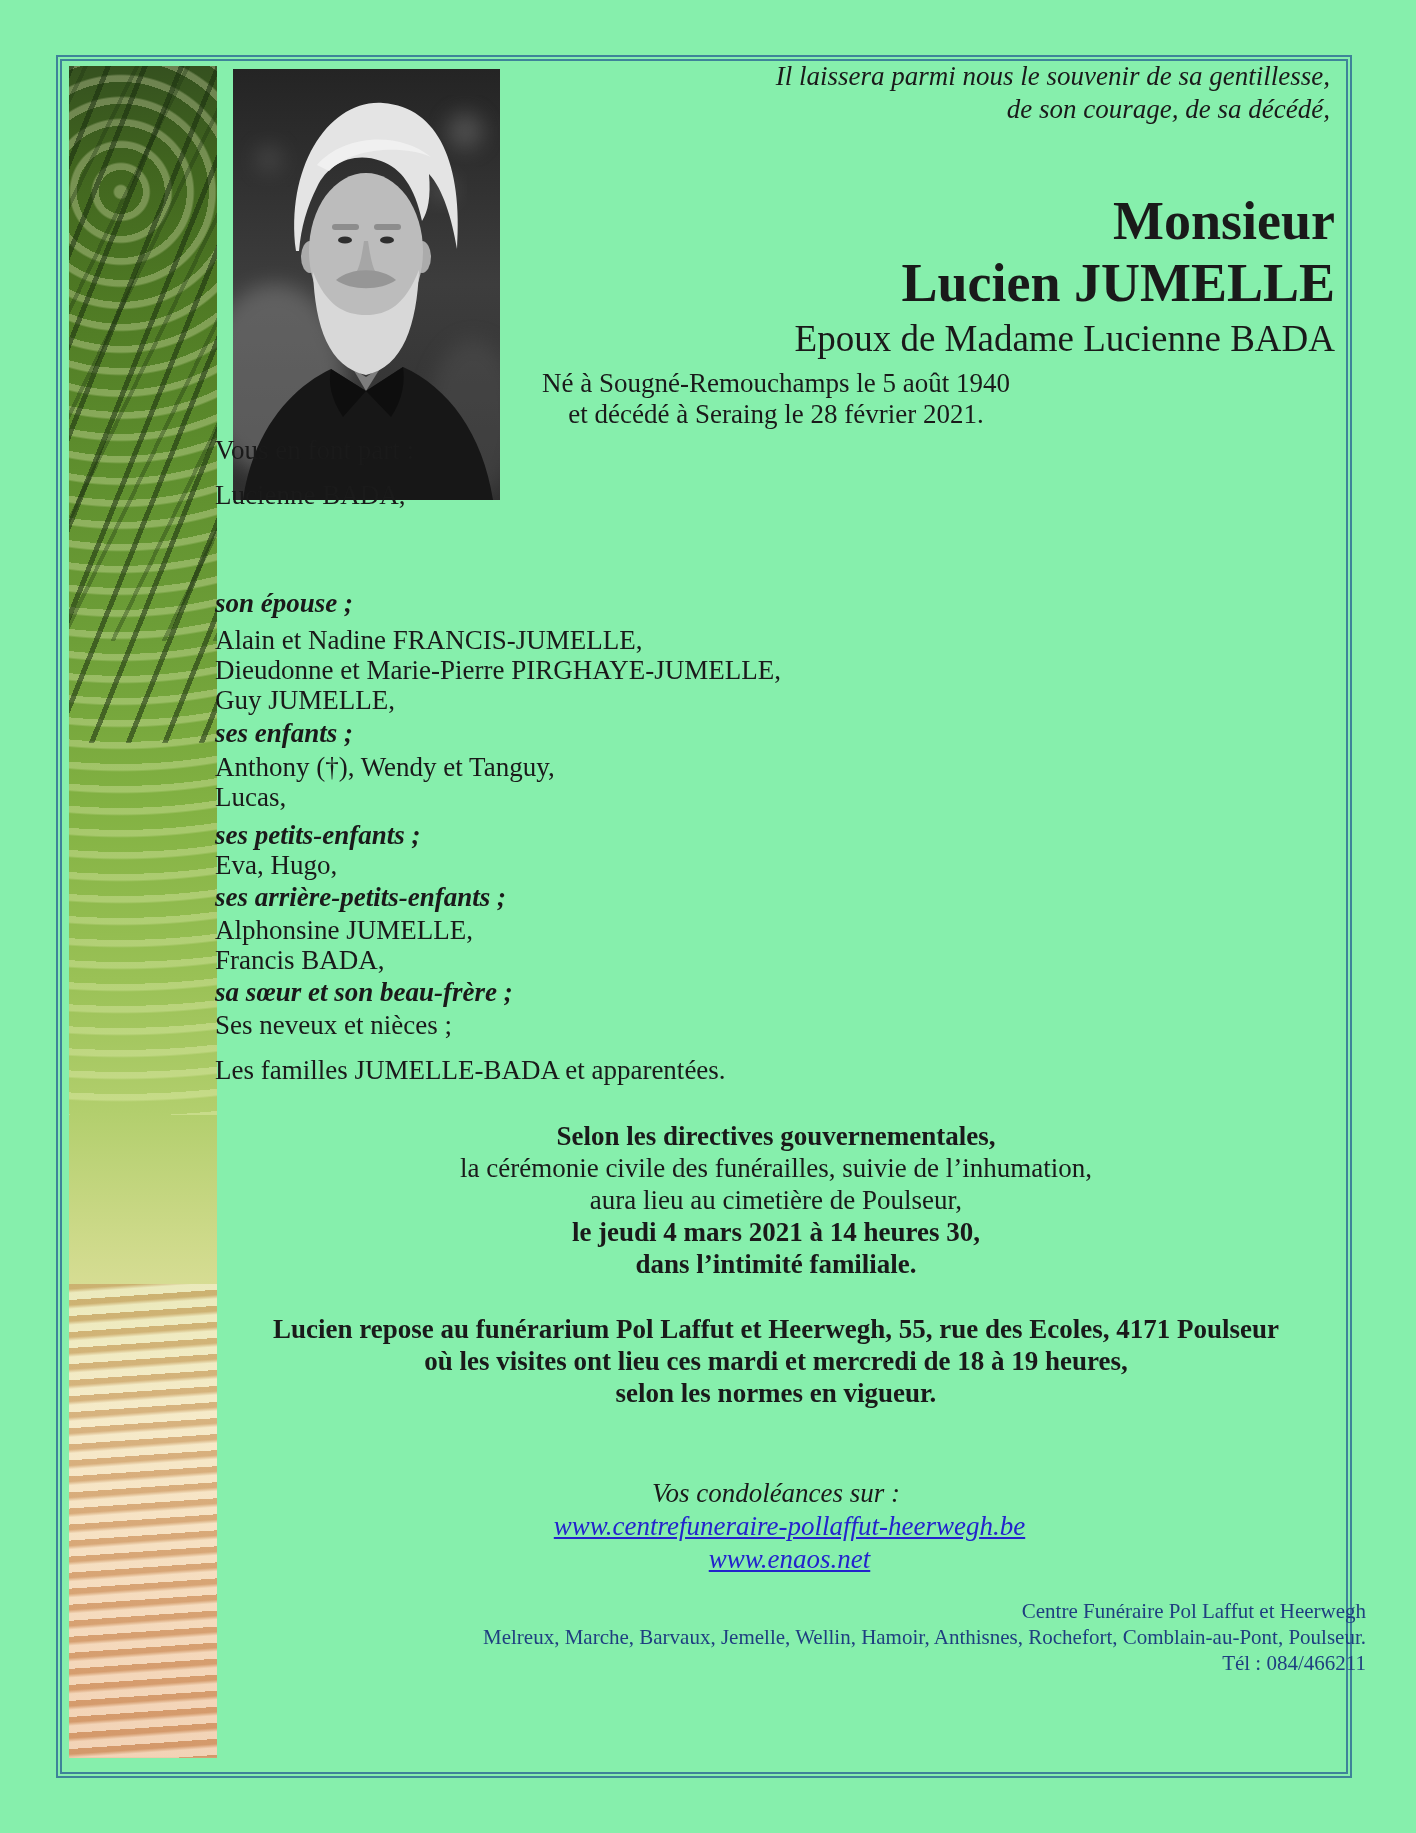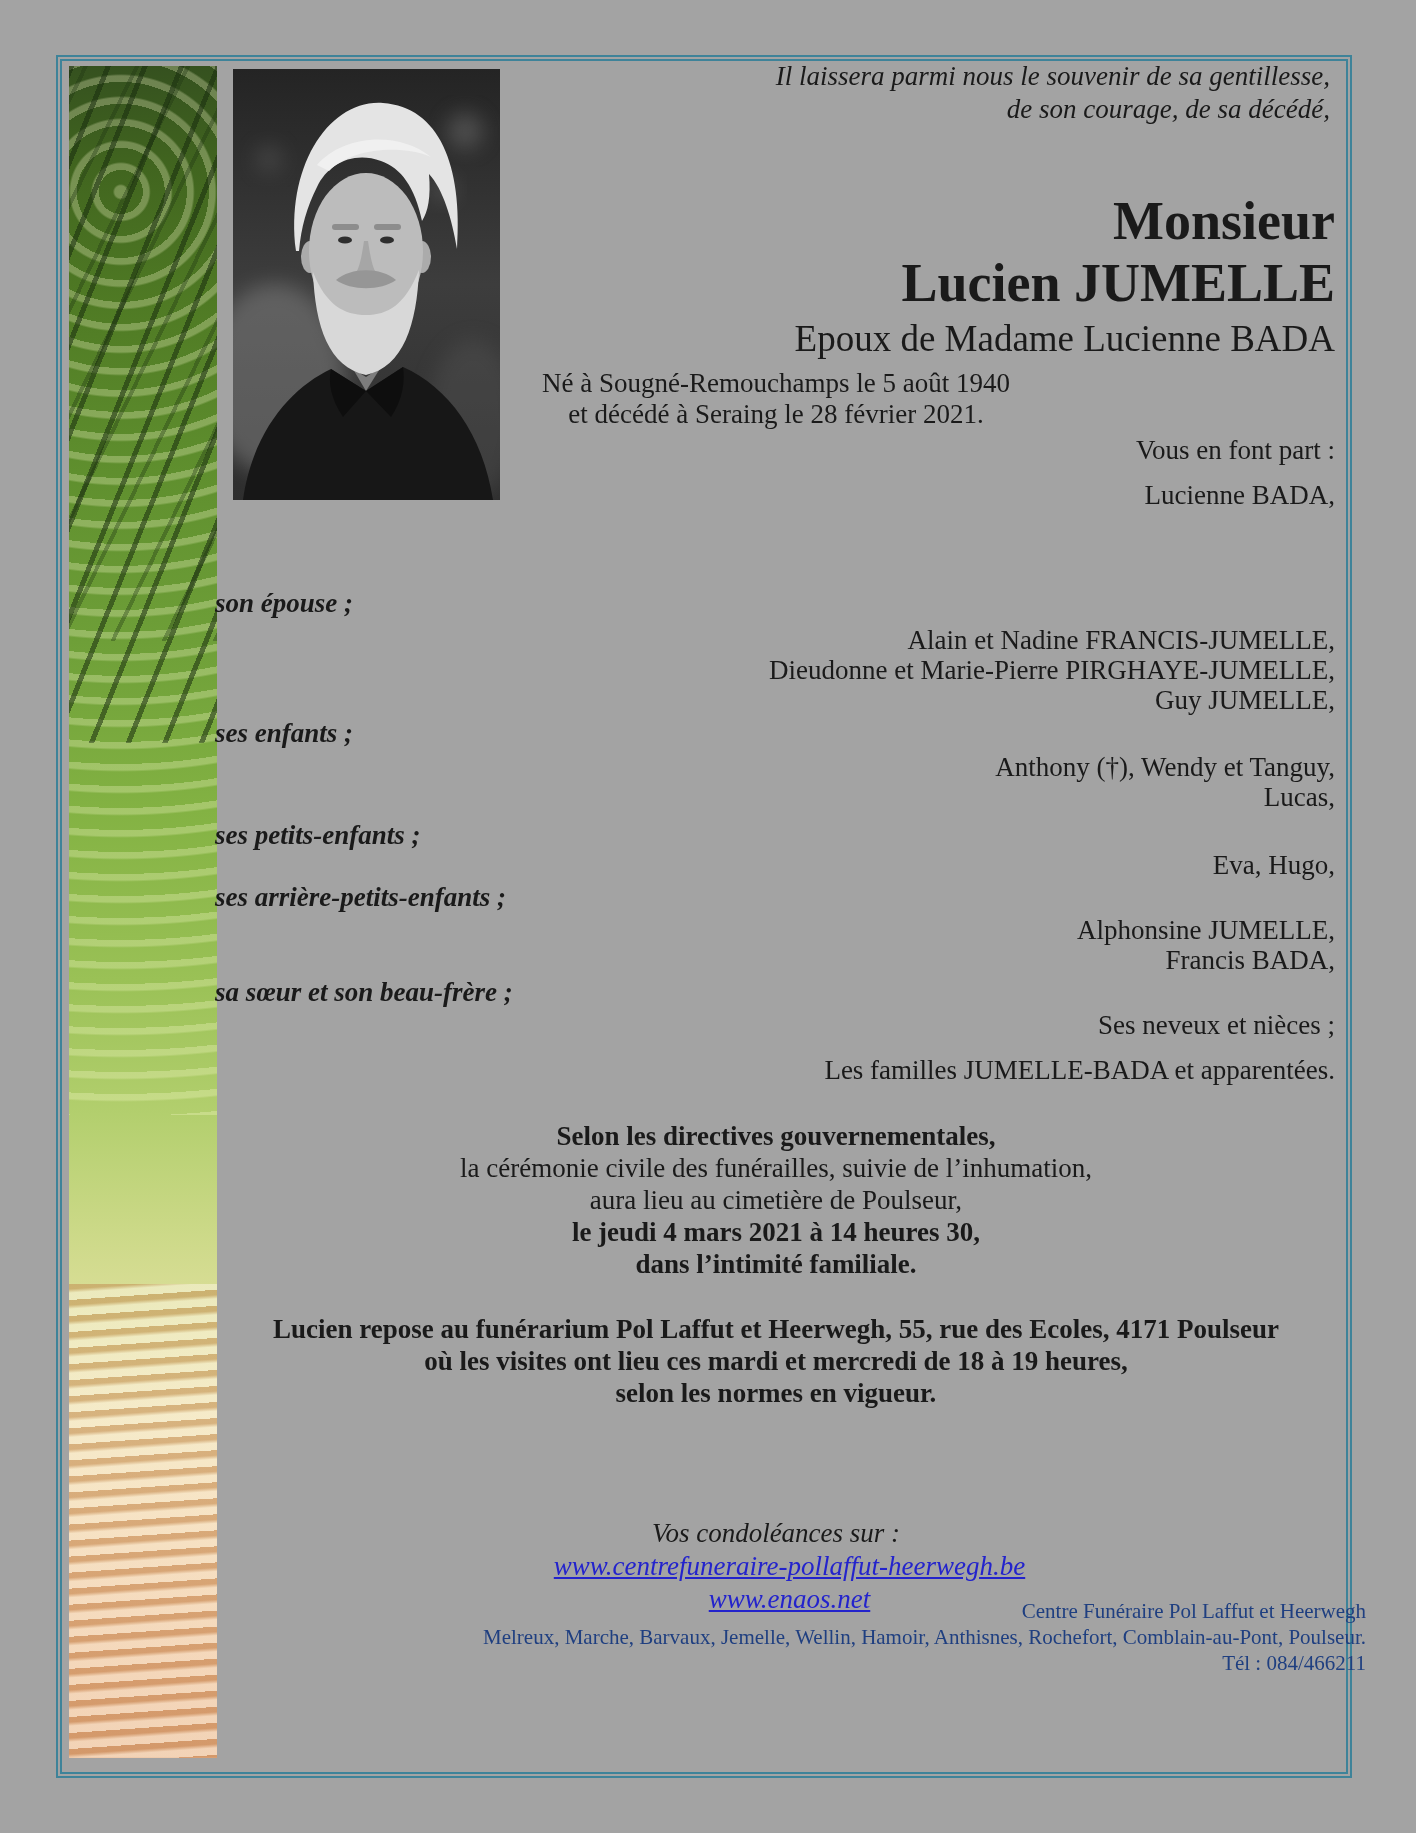--- a/index.html
+++ b/index.html
@@ -1,19 +1,19 @@
 <!DOCTYPE html>
 <html><head>
 <meta charset="utf-8">
 <style>
   html,body{margin:0;padding:0;background:#ffffff;}
   .page{
     position:relative;
     width:1416px;height:1833px;
-    background:#a3a3a3;
+    background:#86efac;
     font-family:"Liberation Serif","DejaVu Serif",serif;
     color:#1a1a1a;
     overflow:hidden;
   }
   .frame{
     position:absolute;left:56px;top:55px;
     width:1296px;height:1723px;
     border:6px double #3e8399;
     box-sizing:border-box;
   }
@@ -47,40 +47,40 @@
   .title-1,.title-2{font-weight:bold;font-size:54px;line-height:62px;}
   .title-3{font-size:37px;line-height:46px;margin-top:2px;}
   .vitals{
     position:absolute;left:217px;top:368px;width:1118px;text-align:center;
     font-size:27px;line-height:31px;
   }
   .family{
     position:absolute;left:215px;top:435px;width:1120px;
     font-size:27px;line-height:30px;
   }
-  .family .name{text-align:right;margin-left:16px;}
+  .family .name{text-align:left;}
   .family .relation{
     text-align:left;font-weight:bold;font-style:italic;
     padding-right:38px;
   }
   .m15{margin-top:15px;} .m78{margin-top:78px;} .m7{margin-top:7px;}
   .m0{margin-top:0;} .m3{margin-top:3px;} .m4{margin-top:4px;}
   .m8{margin-top:8px;} .m2{margin-top:2px;}
   .ceremony{
     position:absolute;left:217px;top:1120px;width:1118px;text-align:center;
     font-size:27px;line-height:32px;
   }
   .repose{
     position:absolute;left:217px;top:1313px;width:1118px;text-align:center;
     font-size:27px;line-height:32px;font-weight:bold;
   }
   .bold{font-weight:bold;}
   .condolences{
     position:absolute;left:217px;top:1477px;width:1118px;text-align:center;
-    font-size:27px;line-height:33px;font-style:italic;margin-top:40px;
+    font-size:27px;line-height:33px;font-style:italic;
   }
   .condolences a{
     color:#2323cc;text-decoration:underline;cursor:pointer;display:block;padding-left:27px;
   }
   .footer{
     position:absolute;left:217px;top:1598px;width:1118px;text-align:right;
     font-size:21px;line-height:26px;color:#1f3f80;padding-left:31px;
   }
 </style>
 </head>

